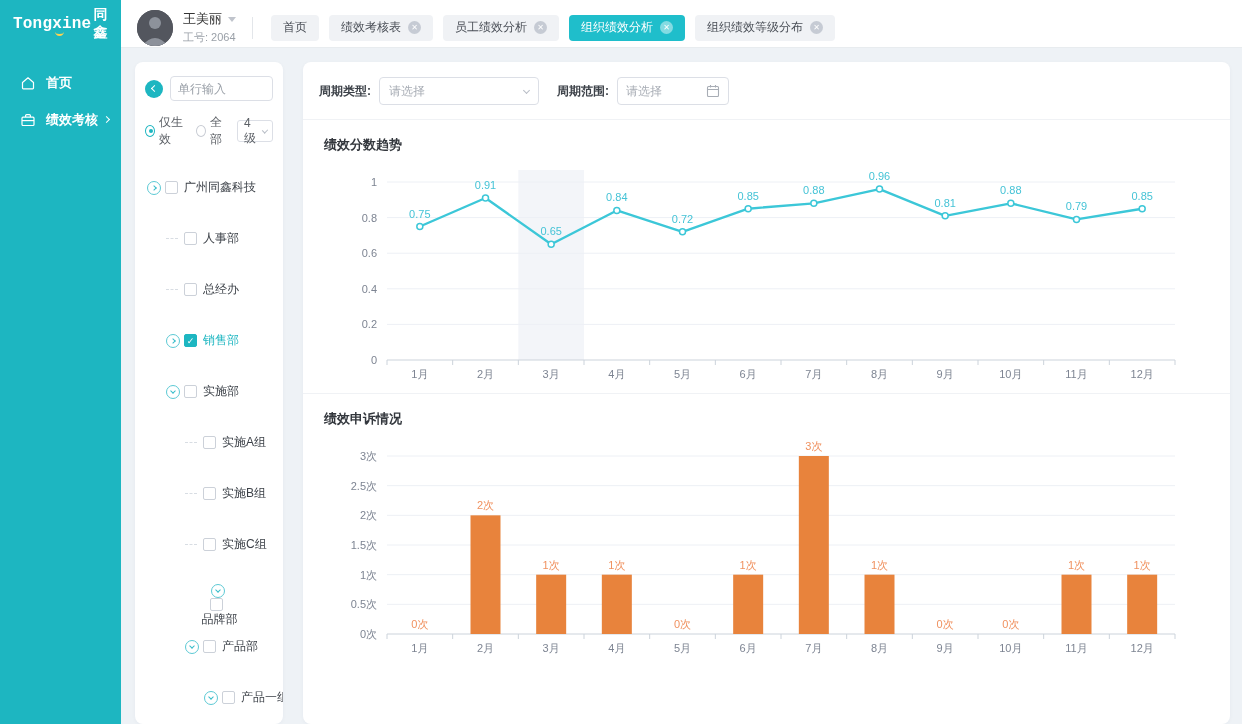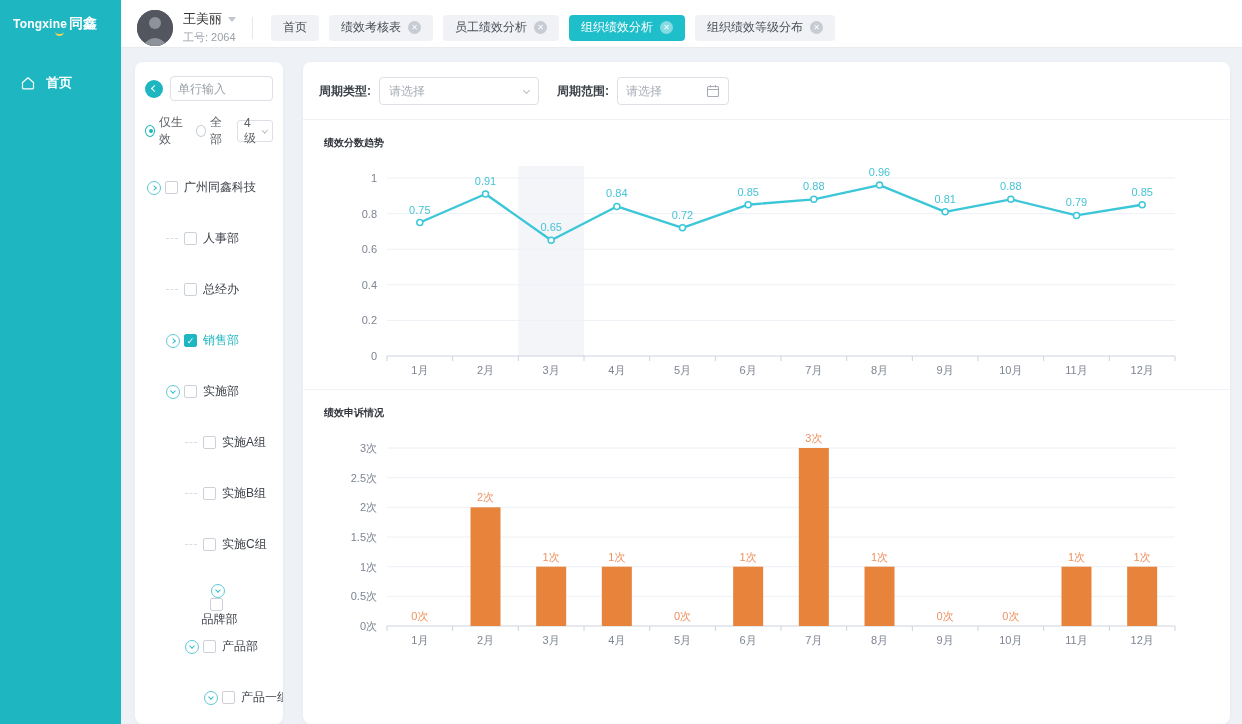--- a/index.html
+++ b/index.html
@@ -3,21 +3,21 @@
 <meta charset="utf-8">
 <style>
   * { margin:0; padding:0; box-sizing:border-box; }
   html,body { width:1242px; height:724px; overflow:hidden; }
   body { font-family:"Liberation Sans","DejaVu Sans",sans-serif; font-size:12px; color:#333; background:#eef2f6; }
   .app { display:flex; width:1242px; height:724px; }
 
   
   .sidebar { width:121px; flex:0 0 121px; background:#1db6c1; color:#fff; position:relative; }
   .logo { height:48px; display:flex; align-items:center; padding-left:13px; position:relative; }
-  .logo-en { font-size:12px; font-weight:bold; letter-spacing:0.2px; }
+  .logo-en { font-size:16px; font-weight:bold; letter-spacing:0.2px;font-family:Liberation Mono, monospace; }
   .logo-cn { font-size:14px; font-weight:bold; margin-left:2px; }
   .logo-smile { position:absolute; left:55px; top:31px; width:9px; height:5px; border-bottom:2px solid #ffd34e; border-radius:0 0 9px 9px; }
   .side-nav { padding-top:16px; }
   .side-item { display:flex; align-items:center; height:37px; padding:0 12px 0 20px; font-size:13px; font-weight:bold; color:#fff; cursor:pointer; }
   .side-item .s-icon { width:16px; height:16px; margin-right:10px; display:inline-flex; }
   .side-item .sub-arrow { margin-left:auto; width:5px; height:5px; border-top:1.4px solid #fff; border-right:1.4px solid #fff; transform:rotate(45deg); }
 
   
   .main-col { flex:1; display:flex; flex-direction:column; min-width:0; }
 
@@ -72,21 +72,21 @@
   .chart-card { flex:1; min-width:0; overflow:hidden; display:flex; flex-direction:column; }
   .filter-row { display:flex; align-items:center; padding:15px 0 14px 16px; }
   .f-label { font-size:12px; font-weight:bold; color:#3c4148; margin-right:8px; }
   .f-select { width:160px; height:28px; border:1px solid #dcdfe6; border-radius:4px; display:flex; align-items:center; padding:0 9px; color:#a8adb5; font-size:12px; cursor:pointer; }
   .f-select .chev-down { margin-left:auto; }
   .f-gap { width:18px; }
   .f-date { width:112px; height:28px; border:1px solid #dcdfe6; border-radius:4px; display:flex; align-items:center; padding:0 8px; color:#a8adb5; font-size:12px; cursor:pointer; }
   .f-date svg { margin-left:auto; }
   .h-divider { border-top:1px solid #f0f2f5; }
   .section { padding-top:16px; }
-  .sec-title { font-size:10px; font-weight:bold; color:#33373d; padding-left:21px; }
+  .sec-title { font-size:13px; font-weight:bold; color:#33373d; padding-left:21px; }
   .chart-wrap { margin-top:4px; }
   svg text { font-family:"Liberation Sans","DejaVu Sans",sans-serif; }
 </style>
 </head>
 <body>
 
 <div class="app">
 
   <aside class="sidebar">
     <div class="logo">
@@ -95,20 +95,31 @@
       <span class="logo-smile"></span>
     </div>
     <nav class="side-nav" id="side-nav">
         <div class="side-item">
           <span class="s-icon">
             <svg width="16" height="16" viewBox="0 0 16 16" fill="none">
               <path d="M2.5 7.5 8 2.8 13.5 7.5 V13 a0.8 0.8 0 0 1 -0.8 0.8 H3.3 a0.8 0.8 0 0 1 -0.8 -0.8 Z" stroke="#fff" stroke-width="1.2" stroke-linejoin="round"></path>
             </svg>
           </span>
           <span>首页</span>
+        </div>
+        <div class="side-item">
+          <span class="s-icon">
+            <svg width="16" height="16" viewBox="0 0 16 16" fill="none">
+              <rect x="2" y="5.2" width="12" height="8.3" rx="1" stroke="#fff" stroke-width="1.2"></rect>
+              <path d="M5.6 5 V3.6 a1 1 0 0 1 1 -1 h2.8 a1 1 0 0 1 1 1 V5" stroke="#fff" stroke-width="1.2"></path>
+              <line x1="2" y1="8.6" x2="14" y2="8.6" stroke="#fff" stroke-width="1.2"></line>
+            </svg>
+          </span>
+          <span>绩效考核</span>
+          <span class="sub-arrow"></span>
         </div>
       </nav>
   </aside>
 
   <div class="main-col">
 
     <header class="header">
       <div class="avatar">
         <svg width="36" height="36" viewBox="0 0 36 36">
           <rect width="36" height="36" fill="#53565e"></rect>

